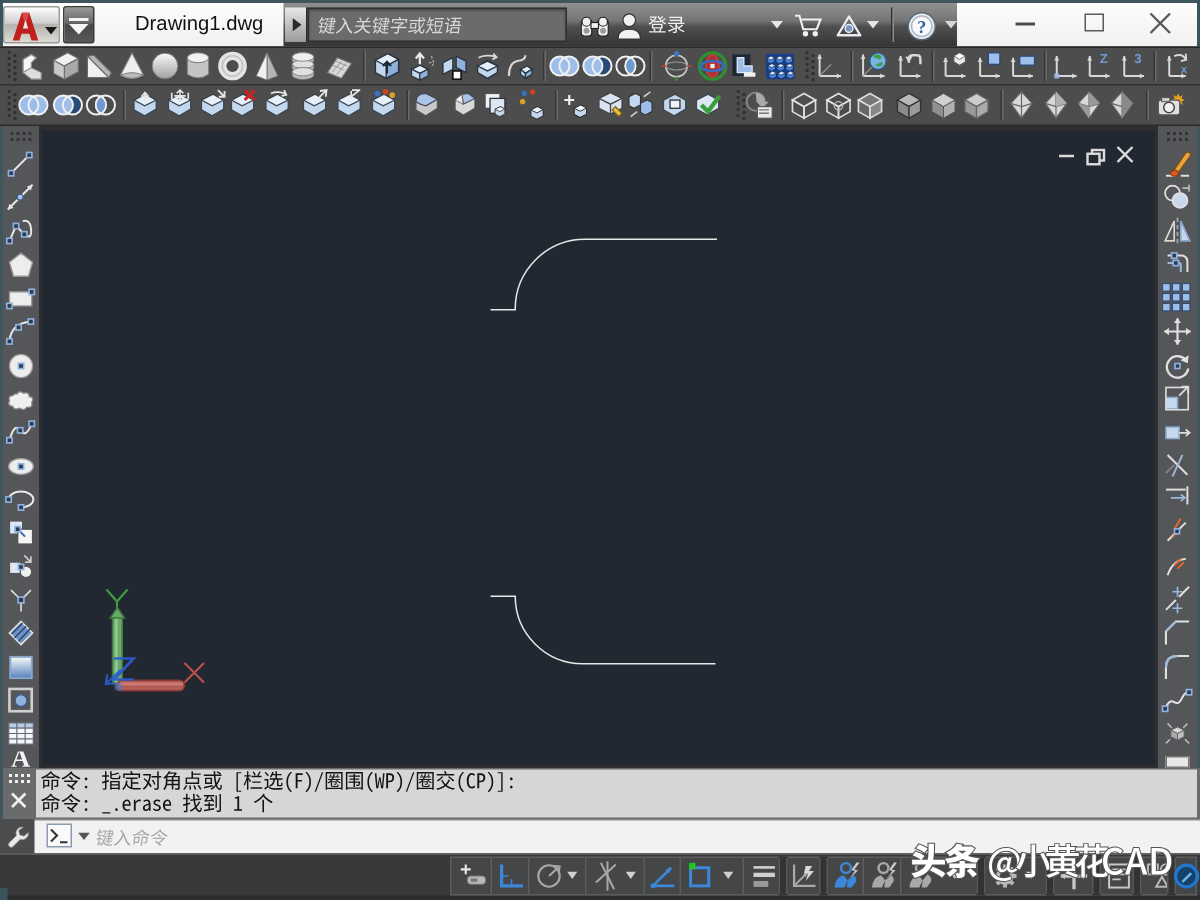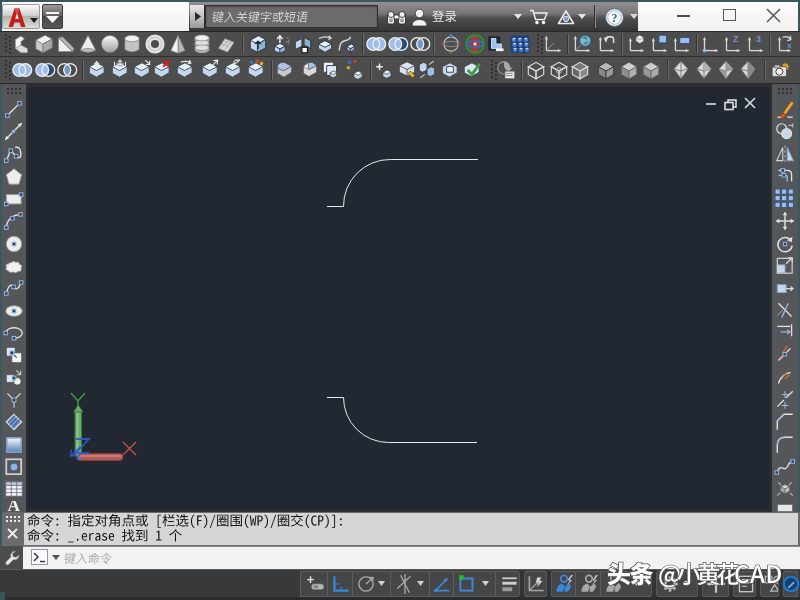--- a/index.html
+++ b/index.html
@@ -22,20 +22,21 @@
 <svg class="abs" style="left:27px;top:13px" width="9" height="6">
         <path d="M0 0 L8 0 L4 5 Z" fill="#1a1a1a"></path>
       </svg>
 </div>
 <div class="abs" style="left:42px;top:4px;width:21px;height:25px;background:linear-gradient(#9a9a9a,#666 45%,#484848 50%,#585858);border:1px solid #3c3c3c;border-radius:2px">
 <div class="abs" style="left:3px;top:7px;width:13px;height:2px;background:#f5f5f5"></div>
 <svg class="abs" style="left:3px;top:11px" width="14" height="8">
         <path d="M0 0 L13 0 L6.5 7 Z" fill="#f5f5f5"></path>
       </svg>
 </div>
+<div class="abs" style="left:90px;top:8px;width:110px;height:18px;font-size:13.5px;color:#111;font-family:'Liberation Sans',sans-serif">Drawing1.dwg</div>
 <div class="abs" style="left:190px;top:5px;width:15px;height:23px;background:linear-gradient(#e8e8e8,#9a9a9a);border-right:1px solid #2a2a2a">
 <svg class="abs" style="left:5px;top:7px" width="7" height="9">
         <path d="M0 0 L6 4.5 L0 9Z" fill="#2b2b2b"></path>
       </svg>
 </div>
 <div class="abs" style="left:205px;top:5px;width:173px;height:23px;background:#6b6b6b;border:1px solid #2e2e2e;box-shadow:inset 0 1px 2px rgba(0,0,0,.35)"></div>
 <svg class="abs" style="left:205px;top:5px;transform:skewX(-8deg)" width="173" height="23">
 <path transform="translate(7.00,16.50) scale(0.012000,-0.012000)" d="M51 346V278H165V83C165 36 132 1 115 -12C128 -25 148 -52 156 -68C170 -49 194 -31 350 78C342 90 332 116 327 135L229 69V278H340V346H229V482H330V548H92C116 581 138 618 158 659H334V728H188C201 760 213 793 222 826L156 843C129 742 82 645 26 580C40 566 62 534 70 520L89 544V482H165V346ZM578 761V706H697V626H553V568H697V487H578V431H697V355H575V296H697V214H550V155H697V32H757V155H942V214H757V296H920V355H757V431H904V568H965V626H904V761H757V837H697V761ZM757 568H848V487H757ZM757 626V706H848V626ZM367 408C367 413 374 419 382 425H488C480 344 467 273 449 212C434 247 420 287 409 334L358 313C376 243 398 185 423 138C390 60 345 4 289 -32C302 -46 318 -69 327 -85C383 -46 428 6 463 76C552 -39 673 -66 811 -66H942C946 -48 955 -18 965 -1C932 -2 839 -2 815 -2C689 -2 572 23 490 139C522 229 543 342 552 485L515 490L504 489H441C483 566 525 665 559 764L517 792L497 782H353V712H473C444 626 406 546 392 522C376 491 353 464 336 460C346 447 361 421 367 408Z" fill="#dedede" opacity="0.95"></path>
       <path transform="translate(19.00,16.50) scale(0.012000,-0.012000)" d="M295 755C361 709 412 653 456 591C391 306 266 103 41 -13C61 -27 96 -58 110 -73C313 45 441 229 517 491C627 289 698 58 927 -70C931 -46 951 -6 964 15C631 214 661 590 341 819Z" fill="#dedede" opacity="0.95"></path>
       <path transform="translate(31.00,16.50) scale(0.012000,-0.012000)" d="M224 799C265 746 307 675 324 627H129V552H461V430C461 412 460 393 459 374H68V300H444C412 192 317 77 48 -13C68 -30 93 -62 102 -79C360 11 470 127 515 243C599 88 729 -21 907 -74C919 -51 942 -18 960 -1C777 44 640 152 565 300H935V374H544L546 429V552H881V627H683C719 681 759 749 792 809L711 836C686 774 640 687 600 627H326L392 663C373 710 330 780 287 831Z" fill="#dedede" opacity="0.95"></path>

